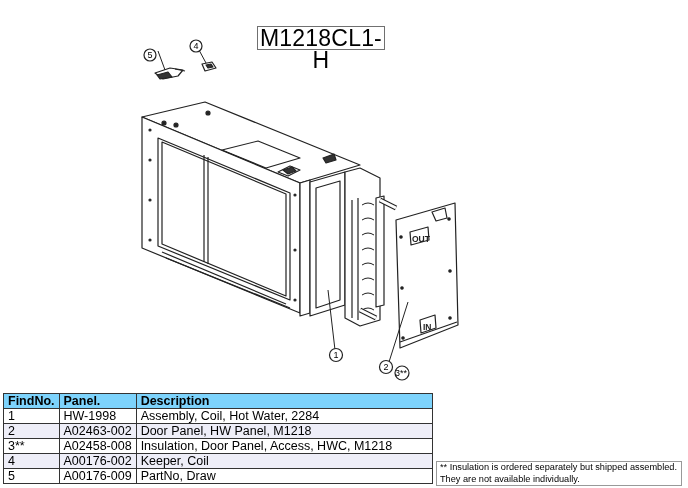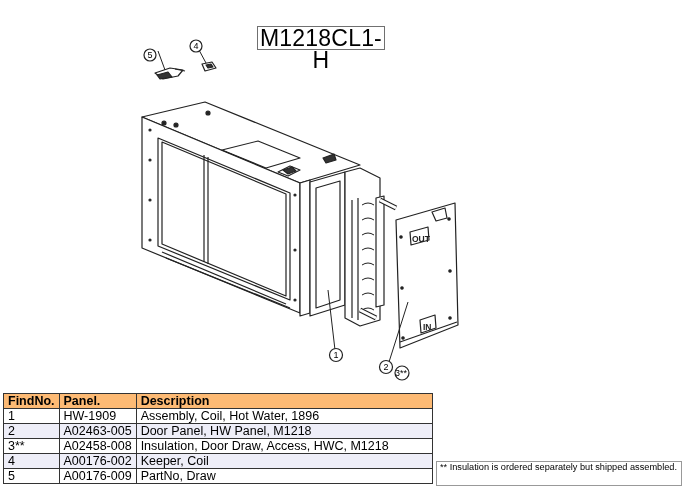--- a/index.html
+++ b/index.html
@@ -7,21 +7,21 @@
          font-family:"Liberation Sans", sans-serif; color:#000; }
   .title-box { position:absolute; left:257px; top:3px; width:126px; height:22px;
                border:1px solid #707070; font-size:23px; line-height:22px;
                text-align:center; letter-spacing:0.2px;margin-top:23px; }
   svg.drawing { position:absolute; left:0; top:0; }
   .callout-text { font-family:"Liberation Sans", sans-serif; font-size:9px; }
   table.parts { position:absolute; left:3px; top:393px; width:430px;
                 border-collapse:collapse; font-size:12.5px; }
   table.parts td, table.parts th { border:1px solid #333; padding:0 4px;
                 height:14px; line-height:14px; text-align:left; white-space:nowrap; }
-  table.parts th { font-weight:bold; background:#fdba74; }
+  table.parts th { font-weight:bold; background:#7dd3fc; }
   table.parts tr.tint td { background:#eeeef8; }
   table.parts col.c1 { width:48px; }
   table.parts col.c2 { width:74px; }
   .footnote { position:absolute; left:436px; top:461px; width:246px; height:25px;
               border:1px solid #999; font-size:9.2px; line-height:11.5px;
               padding:0 0 0 3px; box-sizing:border-box; white-space:nowrap; }
   .footnote span { display:block; }
 </style>
 </head>
 <body>
@@ -153,41 +153,42 @@
       <col>
     </colgroup>
   <tbody>
       <tr>
     <th>FindNo.</th>
     <th>Panel.</th>
     <th>Description</th>
   </tr>
   <tr>
     <td>1</td>
-    <td>HW-1909</td>
-    <td>Assembly, Coil, Hot Water, 1896</td>
+    <td>HW-1998</td>
+    <td>Assembly, Coil, Hot Water, 2284</td>
   </tr>
   <tr class="tint">
     <td>2</td>
-    <td>A02463-005</td>
+    <td>A02463-002</td>
     <td>Door Panel, HW Panel, M1218</td>
   </tr>
   <tr>
     <td>3**</td>
     <td>A02458-008</td>
-    <td>Insulation, Door Draw, Access, HWC, M1218</td>
+    <td>Insulation, Door Panel, Access, HWC, M1218</td>
   </tr>
   <tr class="tint">
     <td>4</td>
     <td>A00176-002</td>
     <td>Keeper, Coil</td>
   </tr>
   <tr>
     <td>5</td>
     <td>A00176-009</td>
     <td>PartNo, Draw</td>
   </tr>
 </tbody>
   </table>
 
 <div class="footnote">
   <span>** Insulation is ordered separately but shipped assembled.</span>
+  <span>They are not available individually.</span>
 </div>
 
 </body></html>

